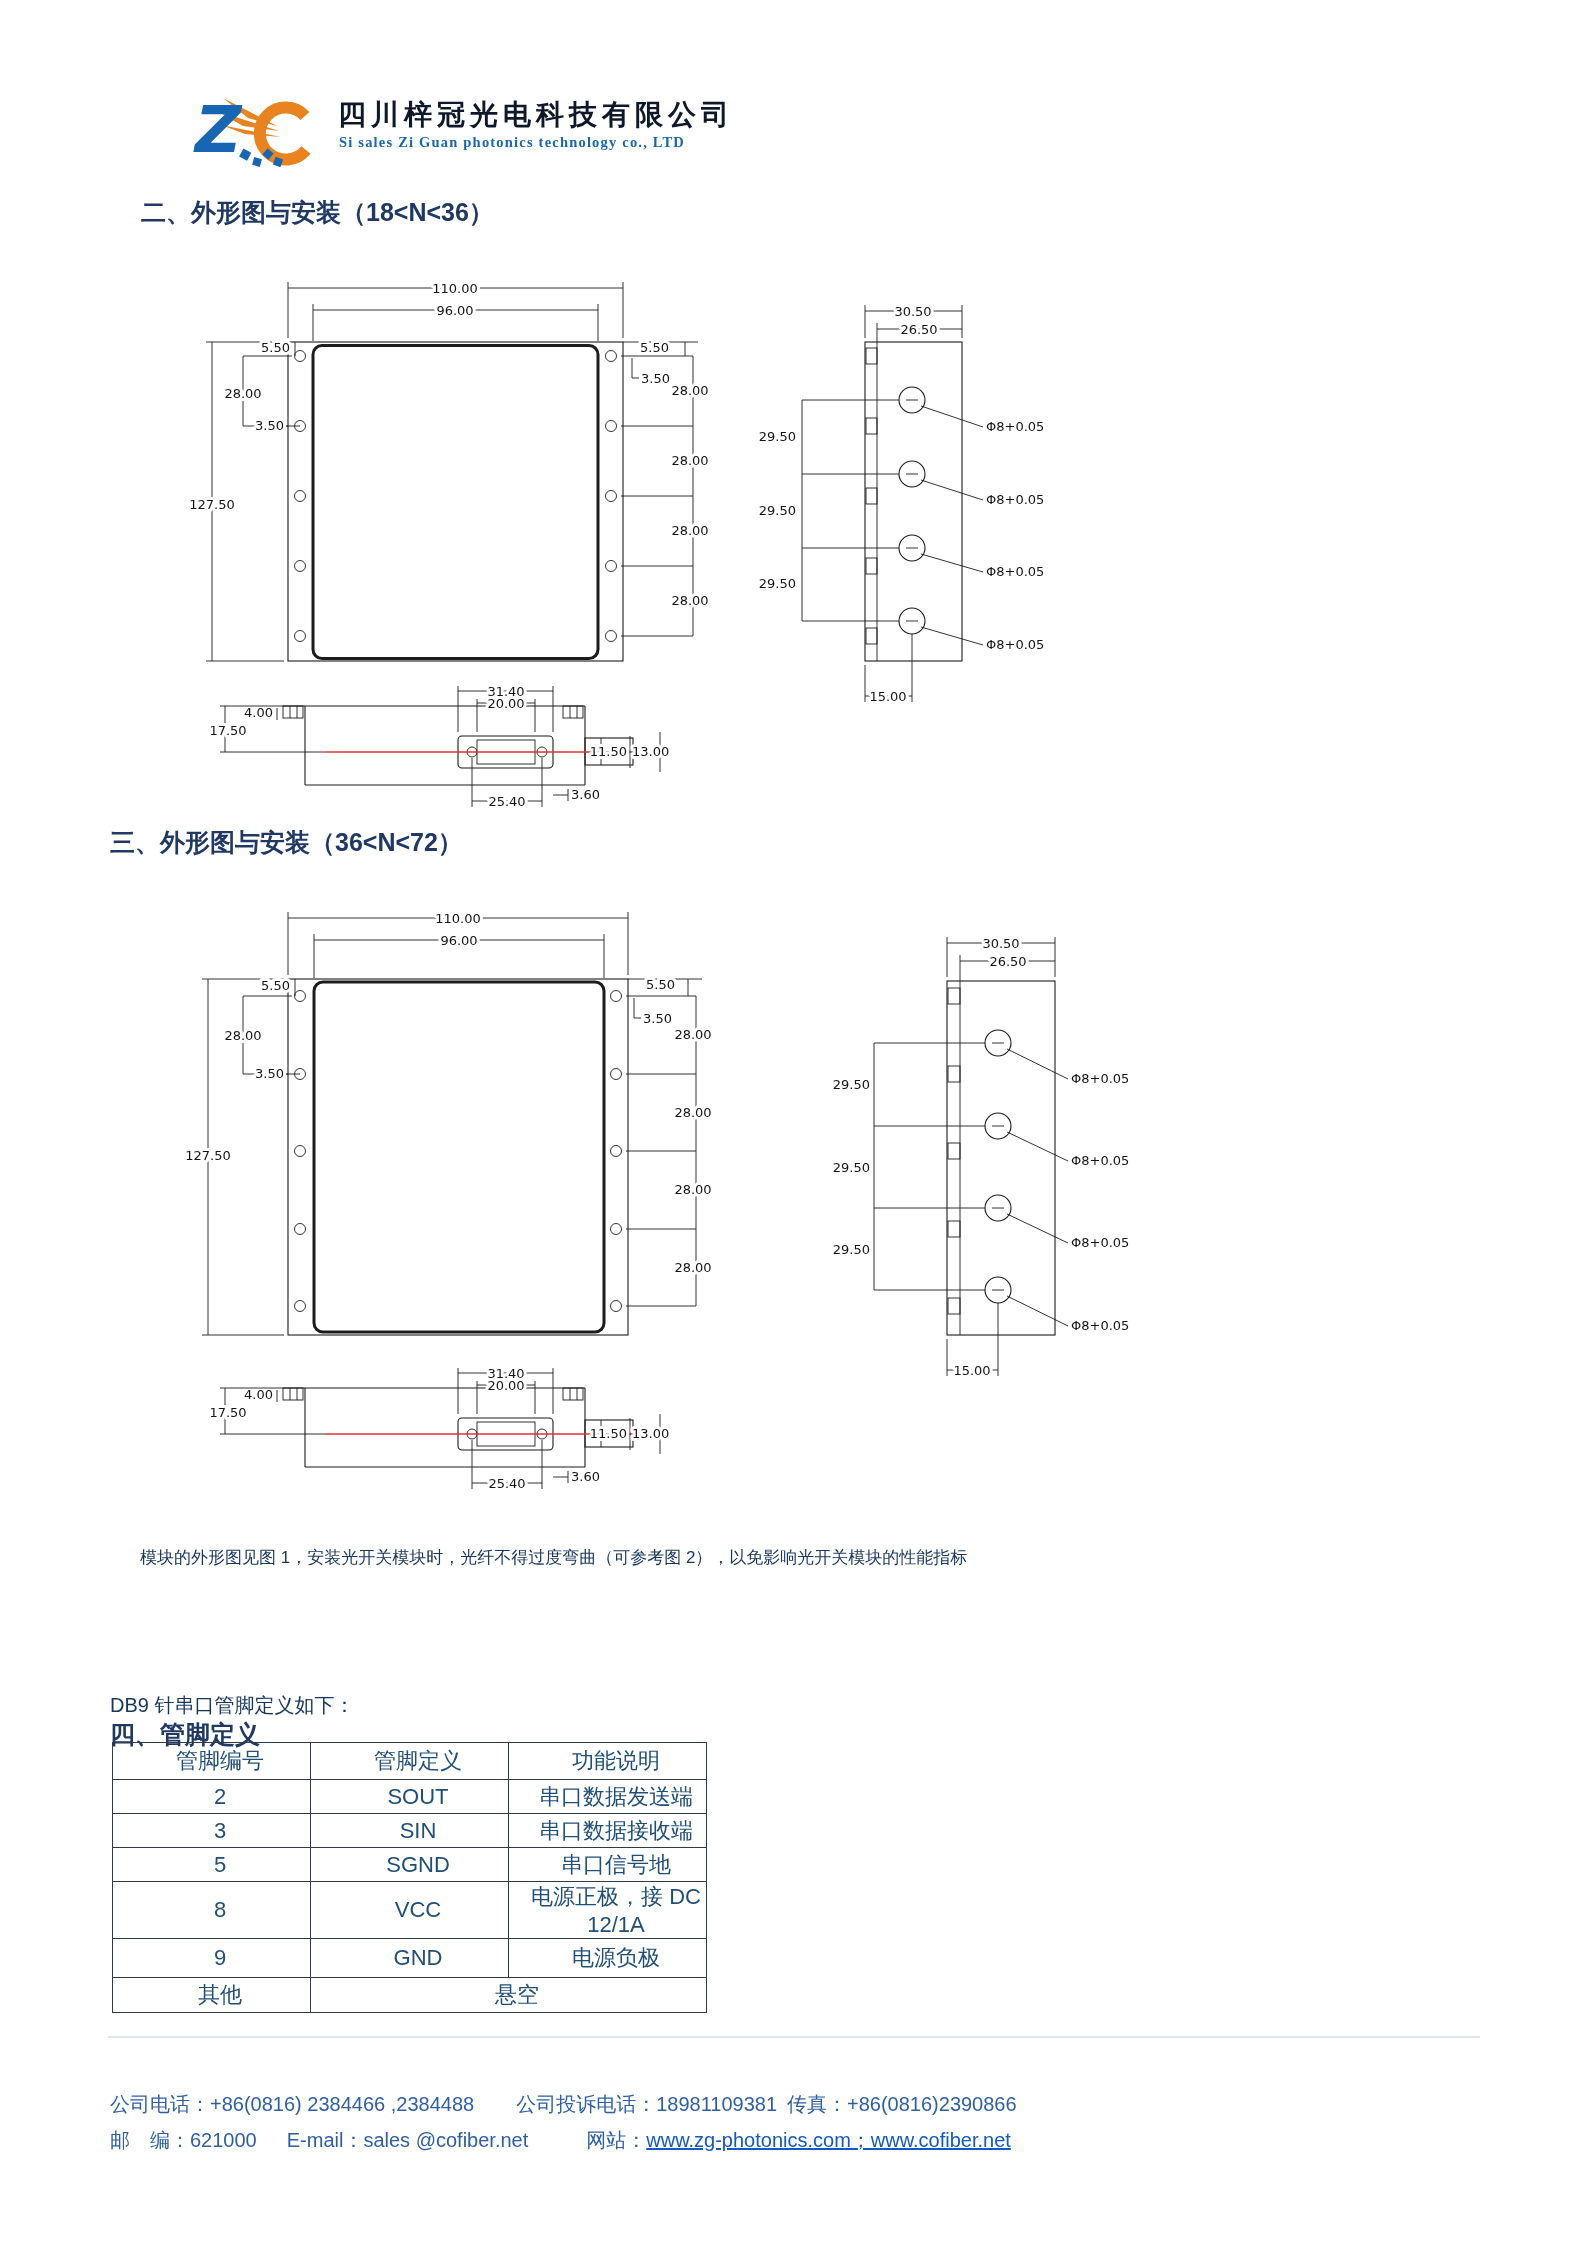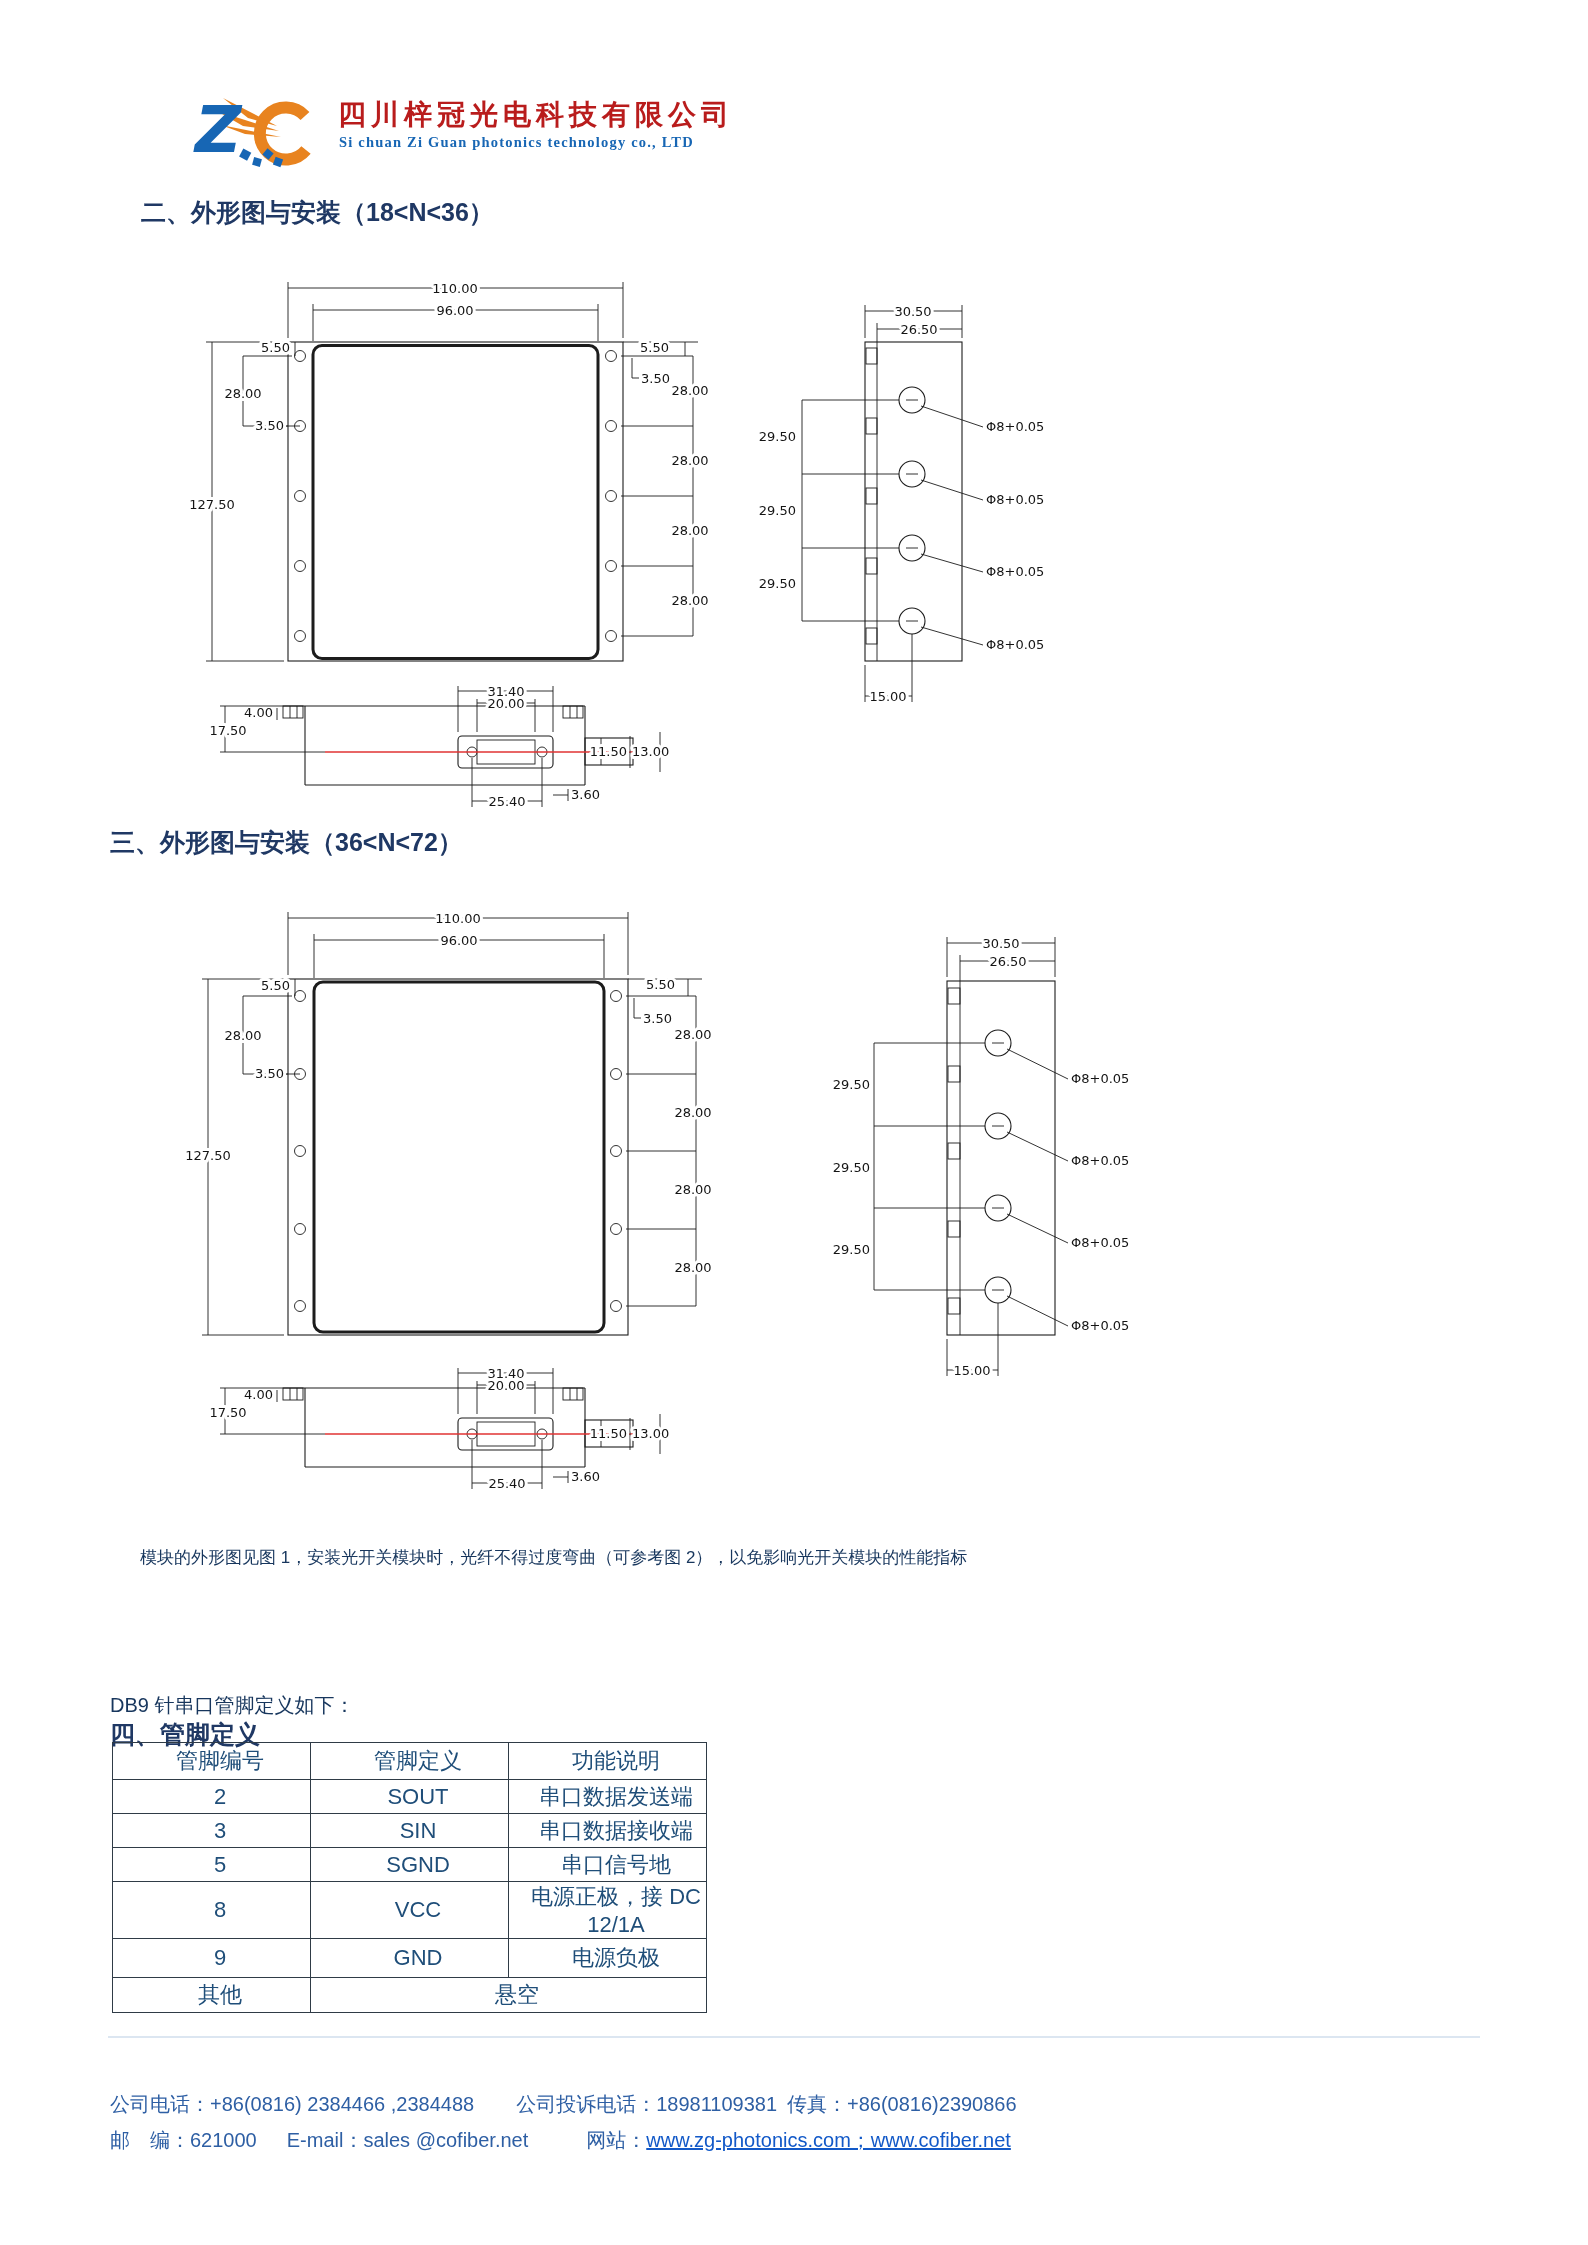--- a/index.html
+++ b/index.html
@@ -1,20 +1,20 @@
 <!DOCTYPE html>
 <html><head>
 <meta charset="utf-8">
 <style>
   html,body{margin:0;padding:0;background:#e8e8e8;}
   .page{position:relative;width:1588px;height:2245px;background:#ffffff;overflow:hidden;
         font-family:"Liberation Sans", sans-serif;}
   
   .logo-svg{position:absolute;left:193px;top:94px;width:128px;height:76px;}
-  .co-cn{position:absolute;left:338px;top:96px;font-size:28px;font-weight:bold;color:#b91c1c;
+  .co-cn{position:absolute;left:338px;top:96px;font-size:28px;font-weight:bold;color:#0f172a;
          letter-spacing:5px;white-space:nowrap;}
   .co-en{position:absolute;left:339px;top:134px;font-size:14.5px;font-weight:bold;color:#1766b4;
          font-family:"Liberation Serif", serif;letter-spacing:1.2px;white-space:nowrap;}
   
   .h2{position:absolute;left:110px;font-size:25px;font-weight:bold;color:#1f3864;white-space:nowrap;}
   .hs2{top:196px;margin-left:31px;} .hs3{top:826px;} .hs4{top:1718px;}
   .db9{position:absolute;left:110px;top:1692px;font-size:20px;color:#17365d;white-space:nowrap;}
   
   .dwg{position:absolute;}
   .dwg1{left:140px;top:268px;width:930px;height:560px;}
@@ -60,21 +60,21 @@
     <path d="M84,32 L30,4 L55,24 Z" fill="#e8831f"></path>
     <path d="M86,37 L24,17 L50,32 Z" fill="#e8831f"></path>
     <path d="M88,43 L28,31 L52,40 Z" fill="#e8831f"></path>
     <text x="2" y="58" font-family="DejaVu Sans, sans-serif" font-size="64" font-weight="bold" font-style="italic" fill="#1766b4">Z</text>
     <rect x="48" y="56" width="9" height="9" fill="#1766b4" transform="rotate(28 52 60)"></rect>
     <rect x="60" y="64" width="8" height="8" fill="#1766b4" transform="rotate(15 64 68)"></rect>
     <rect x="71" y="56" width="8" height="8" fill="#1766b4" transform="rotate(40 75 60)"></rect>
     <rect x="81" y="64" width="8" height="8" fill="#1766b4" transform="rotate(20 85 68)"></rect>
   </svg>
   <div class="co-cn">四川梓冠光电科技有限公司</div>
-  <div class="co-en">Si chuan Zi Guan  photonics  technology co., LTD</div>
+  <div class="co-en">Si sales Zi Guan  photonics  technology co., LTD</div>
 
   <div class="h2 hs2">二、外形图与安装（18&lt;N&lt;36）</div>
 
   <svg class="dwg dwg1" viewBox="0 0 930 560">
 
     <g>
       <rect class="ln" x="148" y="74" width="335" height="319"></rect>
       <rect class="ln thick" x="173" y="77.5" width="285" height="313" rx="9"></rect>
       <circle class="ln thin" cx="160" cy="88" r="5.5"></circle>
       <circle class="ln thin" cx="160" cy="158" r="5.5"></circle>

